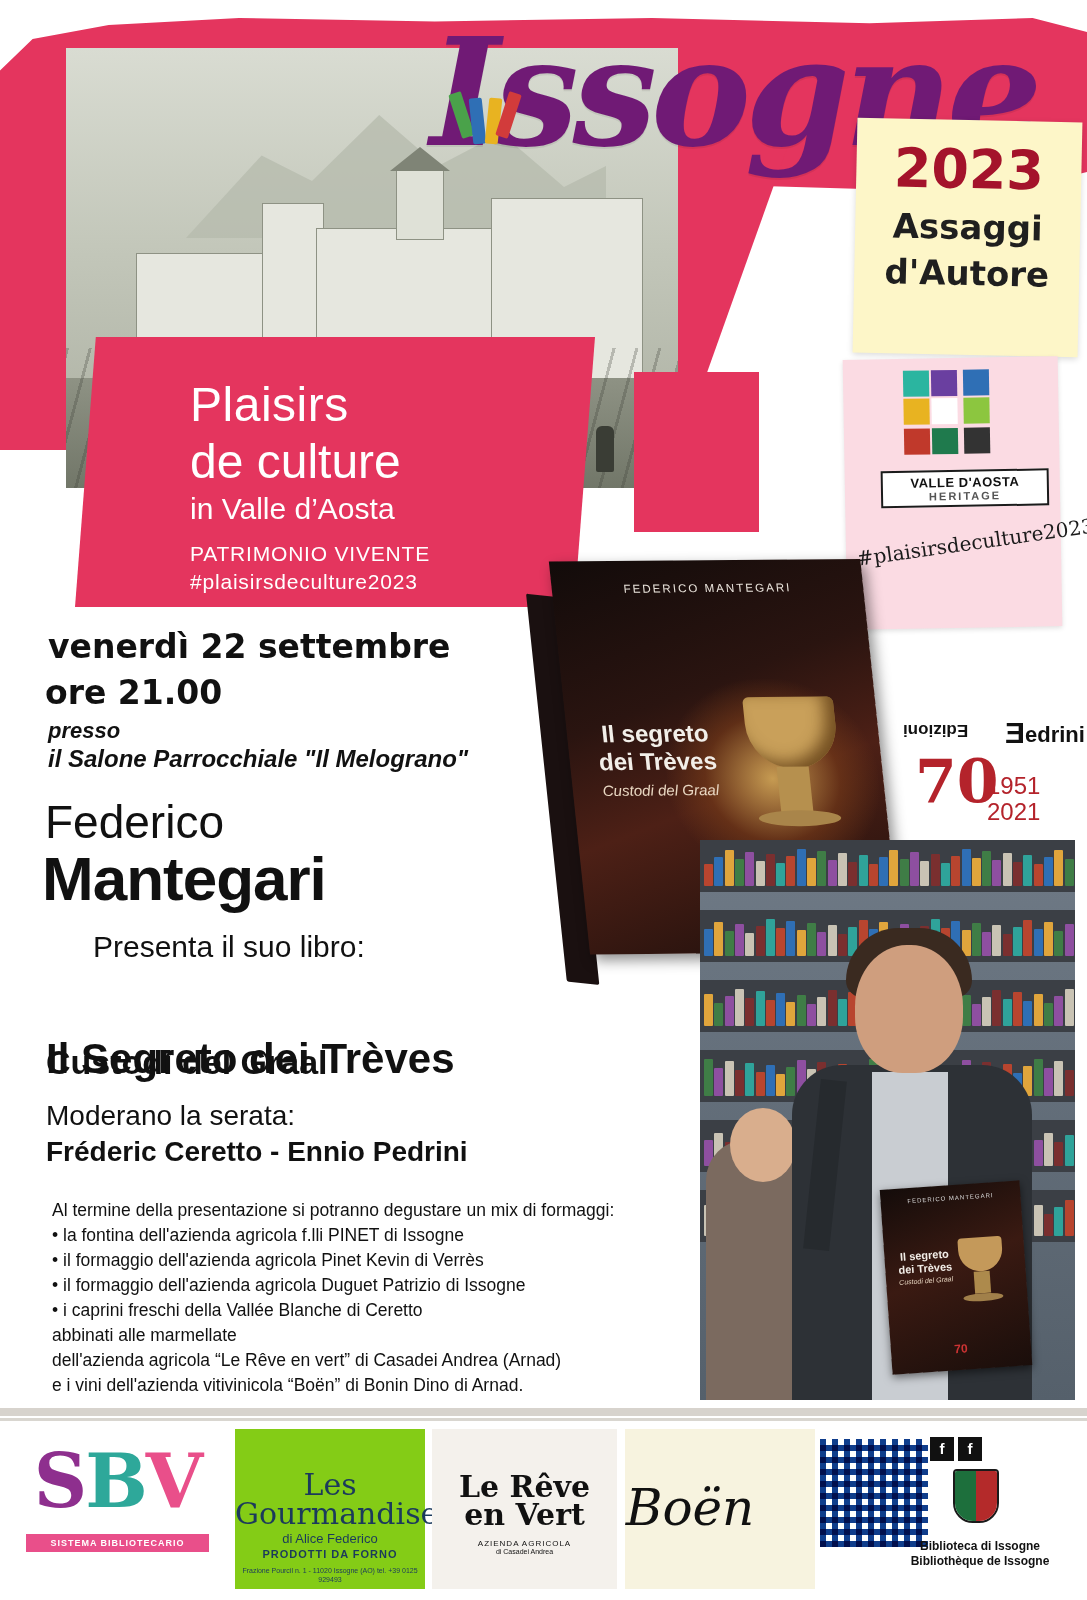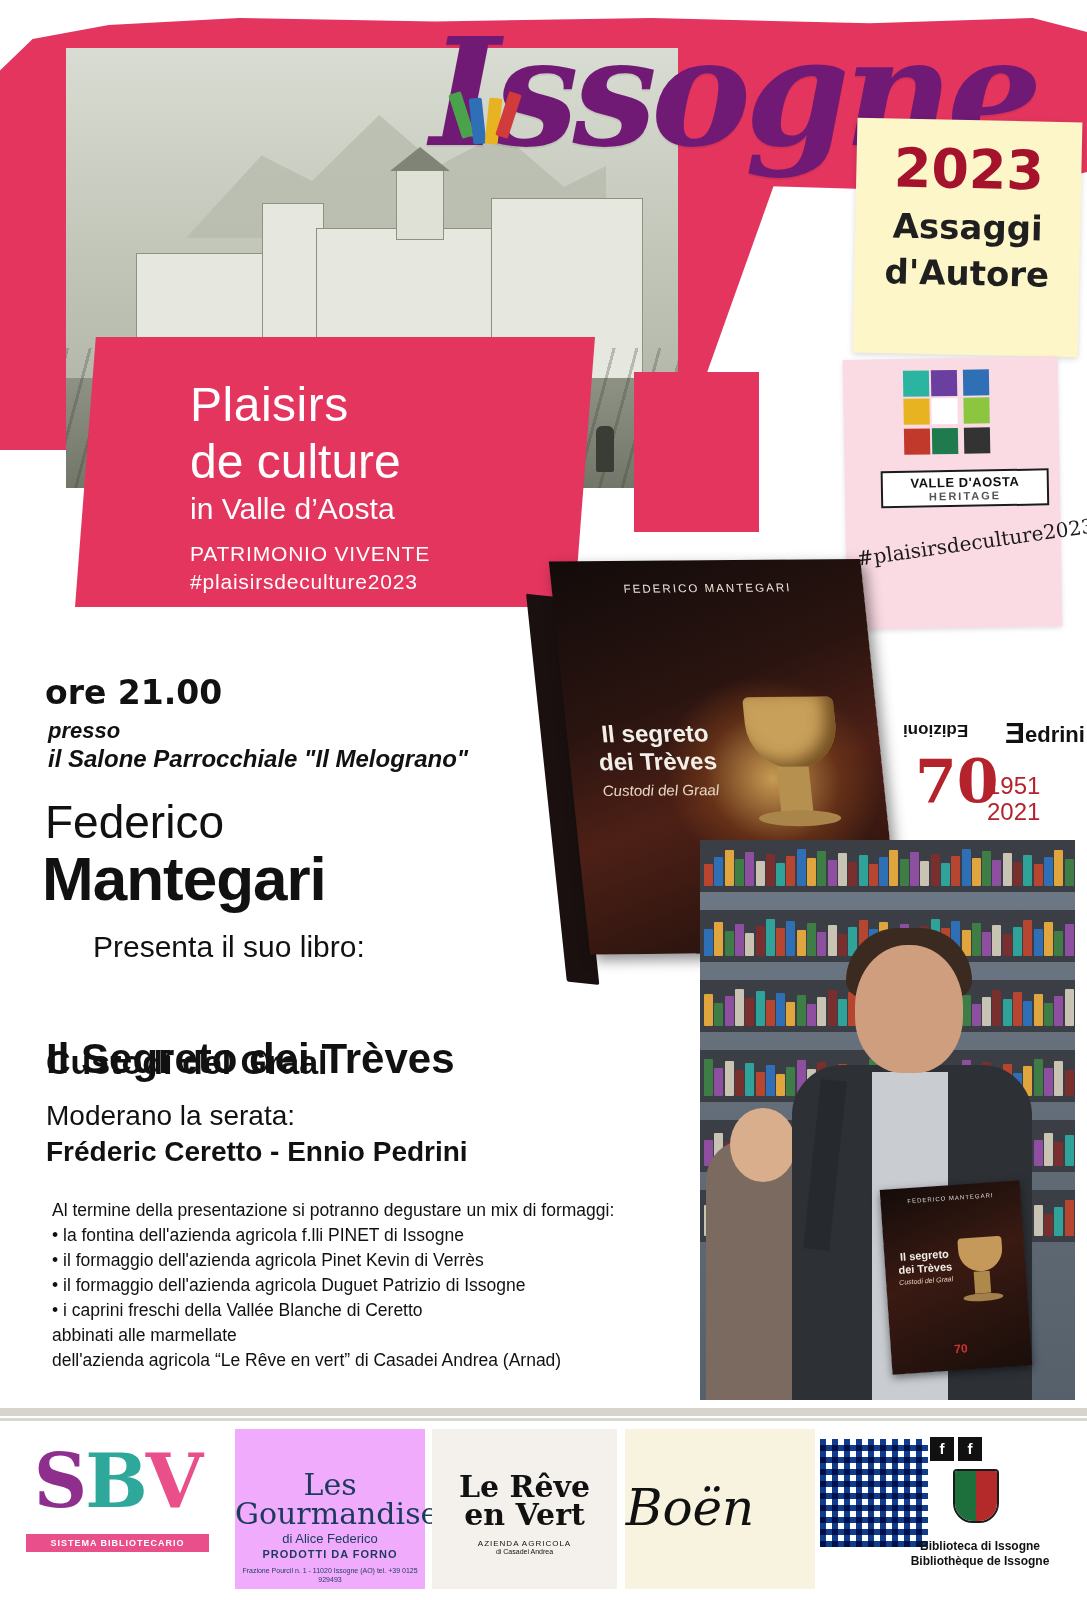--- a/index.html
+++ b/index.html
@@ -194,21 +194,21 @@
 
   
   .sponsor-bar{
     position:absolute;left:0;top:1418px;width:1087px;height:182px;background:#ffffff;
     border-top:3px solid #d9d6d0;
   }
   .sp{position:absolute;top:8px;height:160px;}
   .sp-sbv{left:20px;width:195px;background:#fff;}
   .sbv-text{font-family:"DejaVu Serif",serif;font-size:74px;font-weight:700;letter-spacing:-2px;text-align:center;line-height:105px;}
   .sbv-bar{height:18px;background:#e94f8a;margin:0 6px;color:#fff;font-size:9px;letter-spacing:1px;text-align:center;line-height:18px;font-weight:700;}
-  .sp-gourm{left:235px;width:190px;background:#f0abfc;text-align:center;}
+  .sp-gourm{left:235px;width:190px;background:#84cc16;text-align:center;}
   .sp-gourm .g1{font-family:"DejaVu Serif",serif;font-size:30px;color:#1b3a5c;margin-top:38px;}
   .sp-gourm .g2{font-size:13px;color:#1b3a5c;}
   .sp-gourm .g3{font-size:11px;color:#1b3a5c;font-weight:700;letter-spacing:1px;margin-top:2px;}
   .sp-gourm .g4{font-size:7px;color:#1b3a5c;margin-top:6px;line-height:9px;}
   .sp-reve{left:432px;width:185px;background:#f4f1ec;text-align:center;}
   .sp-reve .r1{font-family:"DejaVu Serif",serif;font-size:30px;font-weight:700;color:#111;margin-top:42px;line-height:32px;}
   .sp-reve .r2{font-size:8px;color:#111;letter-spacing:1px;margin-top:8px;}
   .sp-reve .r3{font-size:7px;color:#111;}
   .sp-boen{left:625px;width:190px;background:#f7f3df;text-align:center;}
   .sp-boen .b1{font-family:"DejaVu Serif",serif;font-style:italic;font-size:50px;color:#111;margin-top:50px;}
@@ -282,40 +282,42 @@
   </div>
 
   <div class="plaisirs">
     <div class="t1">Plaisirs</div>
     <div class="t2">de culture</div>
     <div class="t3">in Valle d’Aosta</div>
     <div class="t4">PATRIMONIO VIVENTE</div>
     <div class="t5">#plaisirsdeculture2023</div>
   </div>
 
+  <div class="date1">venerdì 22 settembre</div>
   <div class="date2">ore 21.00</div>
   <div class="venue1">presso</div>
   <div class="venue2">il Salone Parrocchiale  "Il Melograno"</div>
 
   <div class="auth-first">Federico</div>
   <div class="auth-last">Mantegari</div>
   <div class="presenta">Presenta il suo libro:</div>
   <div class="book-t1">Il Segreto dei Trèves</div>
   <div class="book-t2">Custodi del Graal</div>
   <div class="mod1">Moderano la serata:</div>
   <div class="mod2">Fréderic Ceretto - Ennio Pedrini</div>
 
   <div class="tasting">
     <div>Al termine della presentazione si potranno degustare un mix di formaggi:</div>
     <div>• la fontina  dell'azienda agricola f.lli PINET di Issogne</div>
     <div>• il formaggio dell'azienda agricola Pinet Kevin di Verrès</div>
     <div>• il formaggio dell'azienda agricola Duguet Patrizio di Issogne</div>
     <div>• i caprini freschi della Vallée Blanche di Ceretto</div>
     <div>abbinati alle marmellate</div>
     <div>dell'azienda agricola “Le Rêve en vert” di Casadei Andrea (Arnad)</div>
+    <div>e i vini dell'azienda vitivinicola “Boën” di Bonin Dino di Arnad.</div>
   </div>
 
   <div class="book">
     <div class="spine"></div>
     <div class="front">
       <div class="author">FEDERICO MANTEGARI</div>
       <div class="glow"></div>
       <div class="cup"></div>
       <div class="cupstem"></div>
       <div class="cupfoot"></div>

